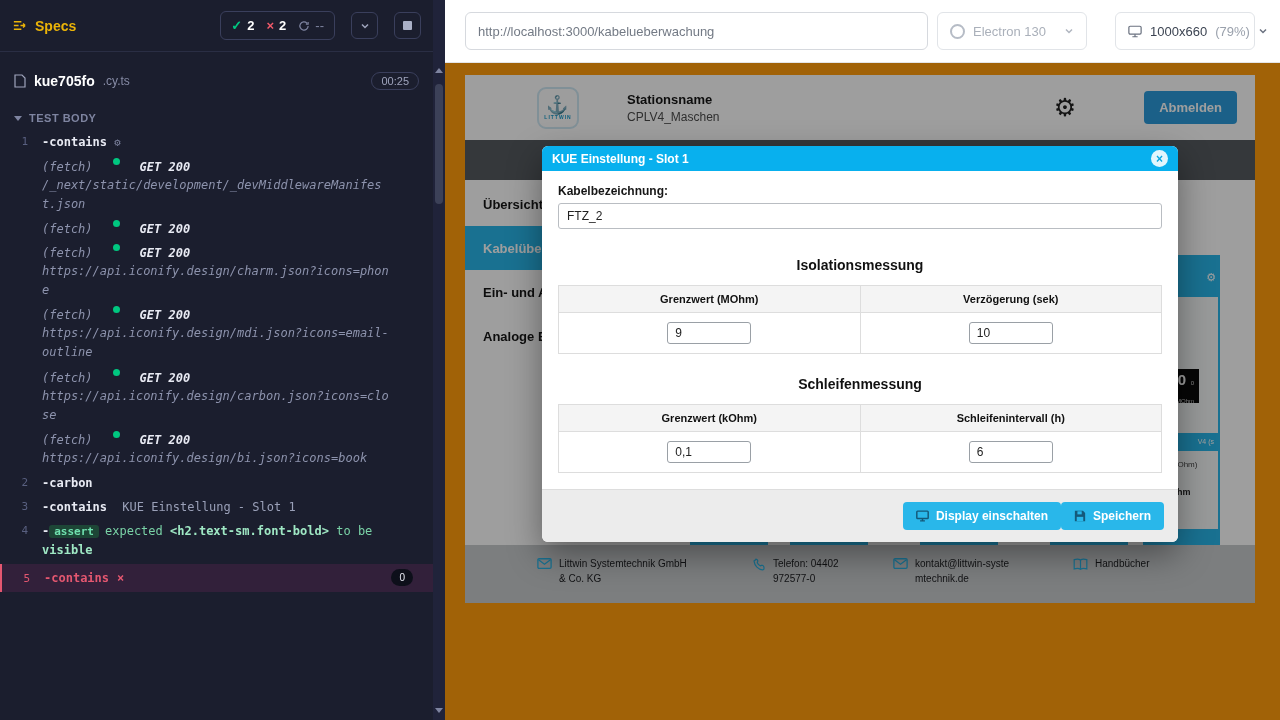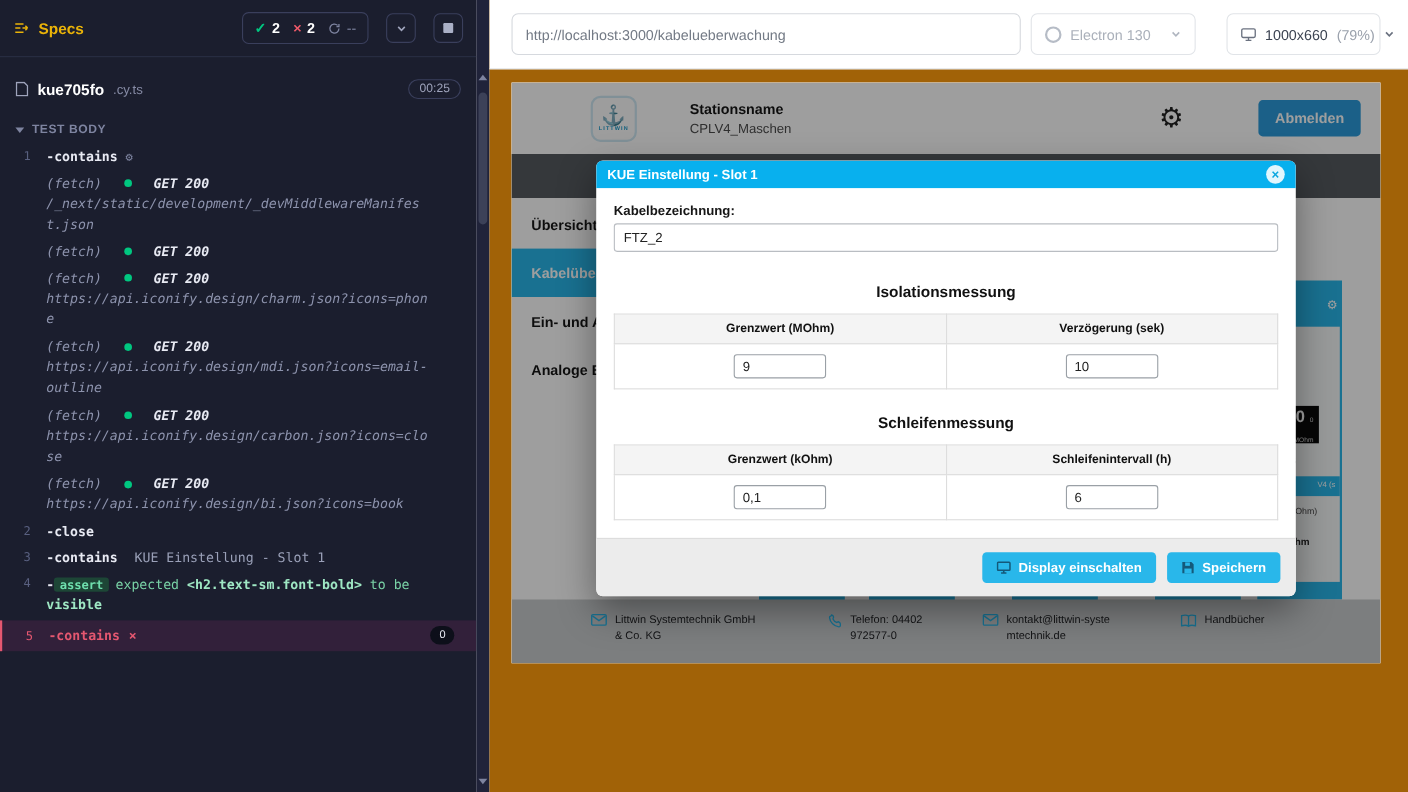--- a/index.html
+++ b/index.html
@@ -29,21 +29,21 @@
   .test-body-row { display:flex; align-items:center; gap:7px; padding:10px 14px 6px; color:#7e84a0; font-size:11px; font-weight:700; letter-spacing:0.5px; cursor:pointer; }
   .tri-down { width:0; height:0; border-left:4px solid transparent; border-right:4px solid transparent; border-top:5px solid #7e84a0; }
 
   .cmd-list { font-family:"DejaVu Sans Mono", monospace; font-size:12px; }
   .cmd-row { display:flex; padding:3px 6px 3px 0; align-items:flex-start; }
   .cmd-num { width:42px; flex:none; text-align:right; padding-right:14px; color:#596080; font-size:11px; padding-top:2px; }
   .cmd-body { flex:1; padding-right:14px; line-height:1.5; }
   .cmd-name { color:#e8eaf3; font-weight:700; }
   .inline-gear { color:#7e84a0; font-size:11px; margin-left:7px; font-style:normal; }
   .fetch { color:#8d93ad; font-style:italic; }
-  .fetch-head { display:flex; gap:20px; align-items:center; }
+  .fetch-head { display:flex; gap:20px; }
   .fetch-label { color:#8d93ad; }
   .ok-dot { width:7px; height:7px; border-radius:50%; background:#00c780; flex:none; font-size:0; overflow:hidden; color:transparent; }
   .fetch-status { color:#e8eaf3; font-weight:700; }
   .fetch-url { color:#8d93ad; word-break:break-all; line-height:1.6; max-width:352px; }
   .assert-badge { background:#1d4636; color:#6fe0ae; padding:0 5px; border-radius:3px; font-weight:700; font-style:normal; font-size:11px; margin-right:6px; }
   .assert-text { color:#79d2a6; line-height:1.6; }
   .assert-text b { color:#9fe8c4; }
   .fail-row { background:#32203a; border-left:2px solid #e45770; align-items:center; padding-top:5px; padding-bottom:5px; }
   .fail-row .cmd-num { color:#e45770; }
   .fail-name { color:#e45770; font-weight:700; }
@@ -116,21 +116,21 @@
   .modal-close { margin-left:auto; width:17px; height:17px; border-radius:50%; background:rgba(255,255,255,0.88); color:#0aa7e0; display:flex; align-items:center; justify-content:center; font-size:12px; font-weight:700; cursor:pointer; line-height:1; }
   .modal-body { padding:13px 16px 0; }
   .field-label { font-size:12px; font-weight:700; color:#161616; margin-bottom:5px; }
   .text-input { width:100%; height:26px; border:1px solid #b9bdc2; border-radius:3px; font-size:12px; padding:0 8px; color:#222; font-family:inherit; outline:none; }
   .section-title { text-align:center; font-weight:700; font-size:14px; color:#111; margin:28px 0 12px; }
   .section-title.second { margin-top:22px; }
   table.param { width:100%; border-collapse:collapse; font-size:11px; }
   .param th { background:#f4f4f4; border:1px solid #ddd; padding:7px 4px; font-weight:700; color:#111; text-align:center; width:50%; }
   .param td { border:1px solid #ddd; padding:9px; text-align:center; }
   .cell-input { width:84px; height:22px; border:1px solid #9aa0a6; border-radius:3px; padding:0 7px; font-size:12px; color:#222; font-family:inherit; outline:none; }
-  .modal-footer { margin-top:16px; background:#ececec; border-top:1px solid #ddd; padding:12px 14px; display:flex; justify-content:flex-end; gap:10px; }
+  .modal-footer { margin-top:16px; background:#ececec; border-top:1px solid #ddd; padding:12px 14px; display:flex; justify-content:flex-end; }
   .btn-cyan { background:#29b7ea; color:#fff; font-weight:700; font-size:12px; border:none; border-radius:4px; padding:7px 13px; display:flex; align-items:center; gap:7px; cursor:pointer; font-family:inherit; }
   .btn-ic { color:#14597a; }
 </style>
 </head>
 <body>
 
 <div class="cy-panel">
   <div class="cy-header">
     <div class="specs-btn">
       <span>
@@ -263,21 +263,21 @@
           <span class="ok-dot"></span>
           <span class="fetch-status">GET 200</span>
         </div>
         <div class="fetch-url">https://api.iconify.design/bi.json?icons=book</div>
       </div>
     </div>
 
     <div class="cmd-row">
       <div class="cmd-num">2</div>
       <div class="cmd-body">
-        <span class="cmd-name">-</span><span class="cmd-name">close</span>
+        <span class="cmd-name">-</span><span class="cmd-name">carbon</span>
       </div>
     </div>
 
     <div class="cmd-row">
       <div class="cmd-num">3</div>
       <div class="cmd-body">
         <span class="cmd-name">-</span><span class="cmd-name">contains</span>
         <span style="color:#9aa0b8; margin-left:8px;">KUE Einstellung - Slot 1</span>
       </div>
     </div>

